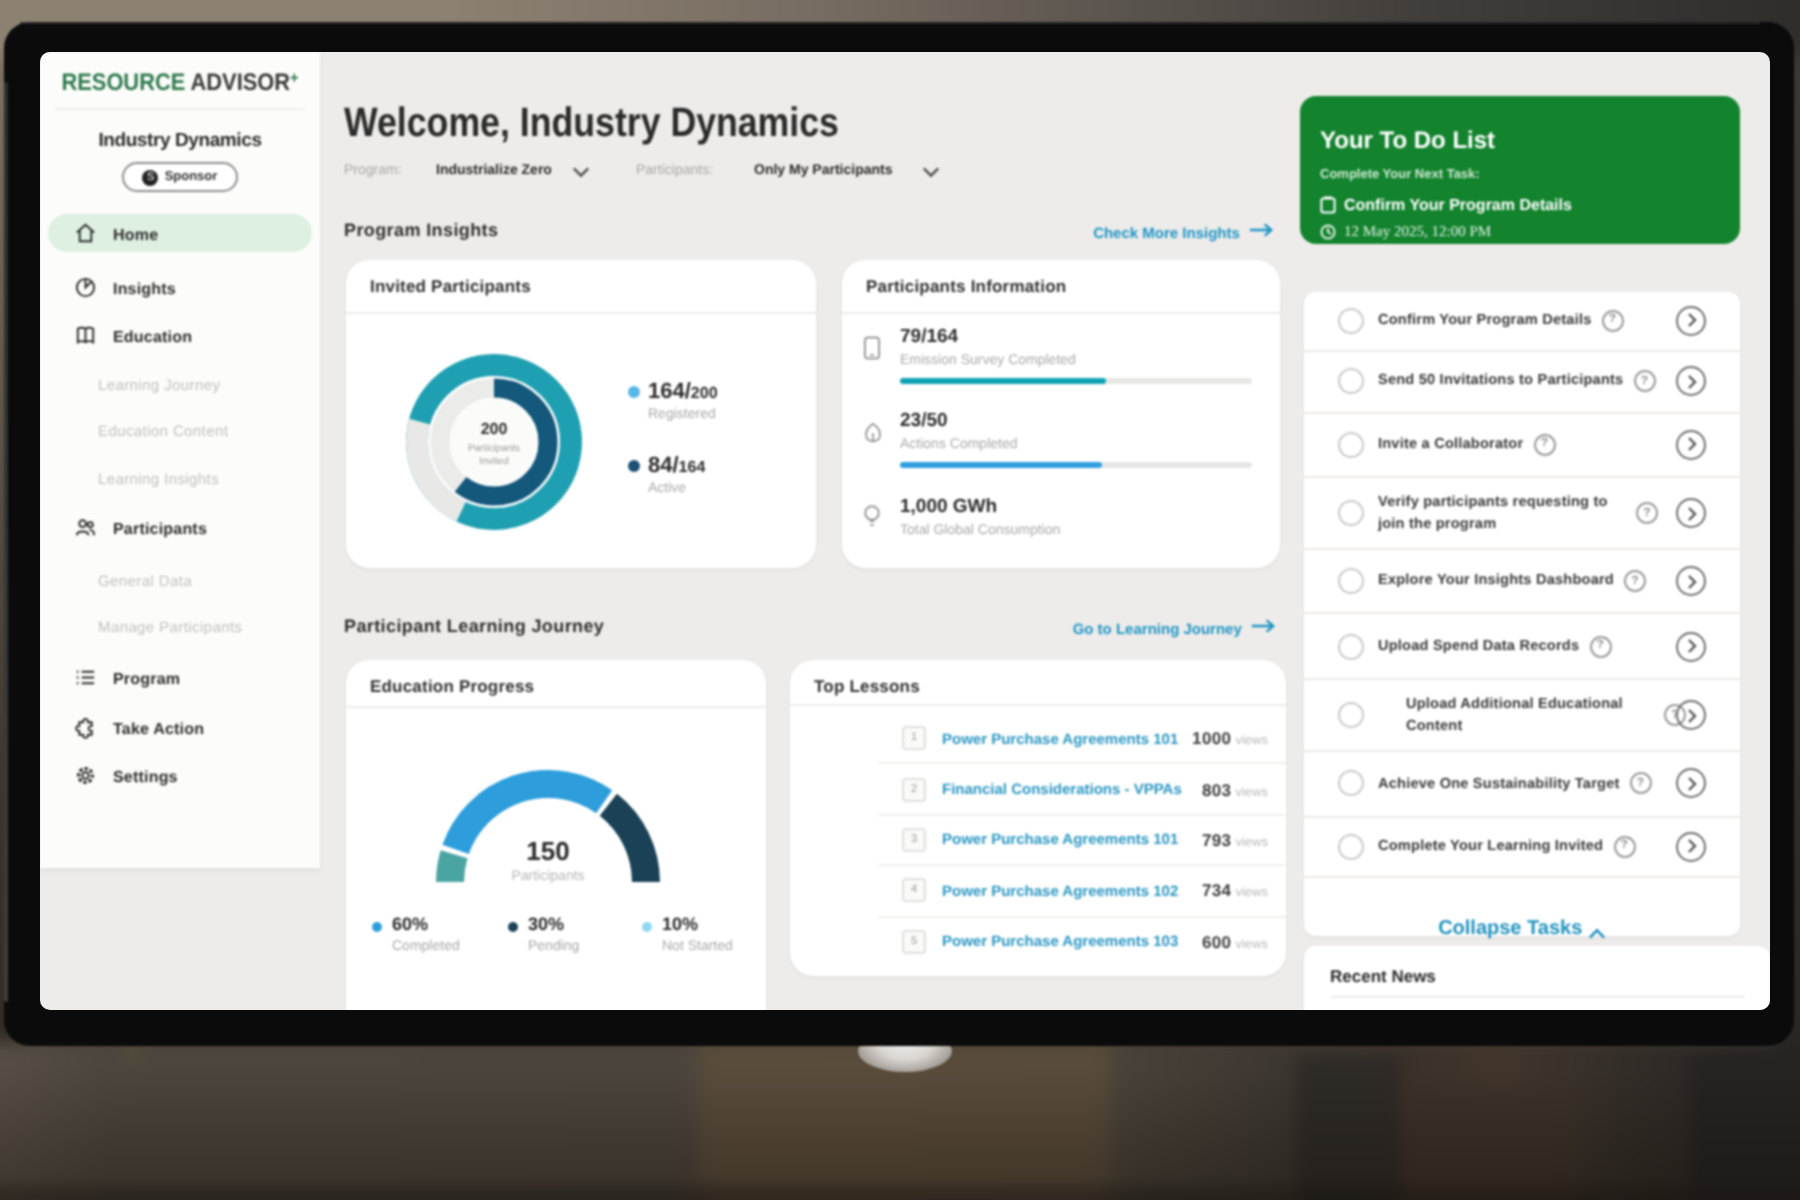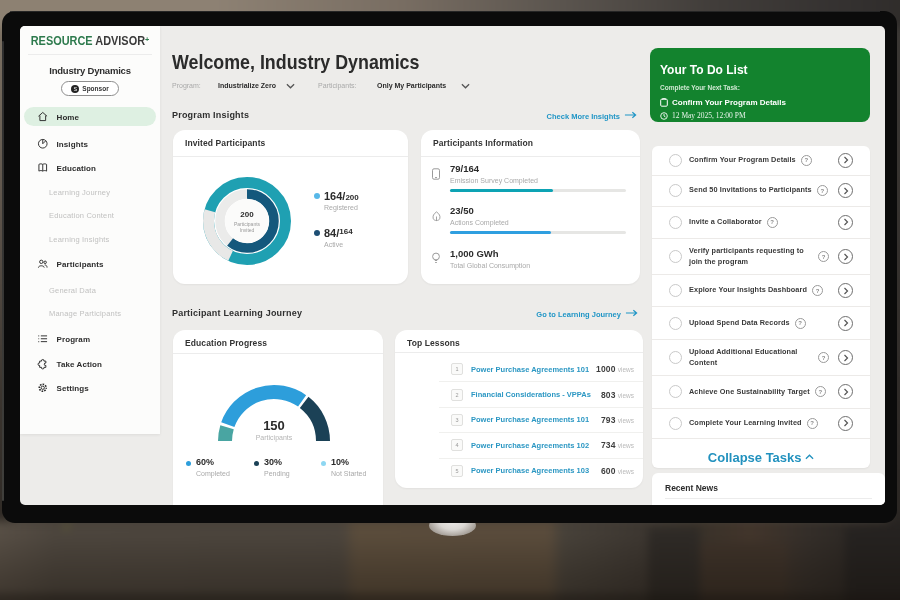--- a/index.html
+++ b/index.html
@@ -180,21 +180,21 @@
       <text x="0" y="-4" text-anchor="middle" font-size="8" font-weight="bold" fill="#2b2b2b">200</text>
       <text x="0" y="4.5" text-anchor="middle" font-size="5" fill="#9a9a9a">Participants</text>
       <text x="0" y="11" text-anchor="middle" font-size="5" fill="#9a9a9a">Invited</text>
     </svg>
     <div class="abs" style="left:141px;top:60px;display:flex;align-items:baseline;">
       <span style="width:6px;height:6px;border-radius:50%;background:#57b8e8;margin-right:4px;align-self:center;"></span>
       <span style="font-size:11px;font-weight:bold;color:#2b2b2b;">164/</span>
           <span style="font-size:8px;font-weight:bold;color:#2b2b2b;">200</span>
     </div>
     <div class="abs gray" style="left:151px;top:74px;font-size:7px;">Registered</div>
-    <div class="abs" style="left:141px;top:97px;display:flex;align-items:flex-start;">
+    <div class="abs" style="left:141px;top:97px;display:flex;align-items:center;">
       <span style="width:6px;height:6px;border-radius:50%;background:#1d4e74;margin-right:4px;align-self:center;"></span>
       <span style="font-size:11px;font-weight:bold;color:#2b2b2b;">84/</span>
           <span style="font-size:8px;font-weight:bold;color:#2b2b2b;">164</span>
     </div>
     <div class="abs gray" style="left:151px;top:111px;font-size:7px;">Active</div>
   </div>
 
   <div class="card" style="left:401px;top:104px;width:219px;height:154px;">
     <div class="cardhead">Participants Information</div>
     <div class="hdiv" style="top:26px;"></div>
@@ -358,21 +358,21 @@
           <span class="ttext">Upload Spend Data Records</span>
           <span class="qm">?</span>
           <span class="chev">
             <svg width="6" height="8" viewBox="0 0 6 8">
               <path d="M1.5 1 L4.5 4 L1.5 7" stroke="#555" stroke-width="1.2" fill="none"></path>
             </svg>
           </span>
         </div>
     <div class="trow" style="height:35px;">
           <span class="tcheck"></span>
-          <span class="ttext" style="width:124px;">Upload Additional Educational Content</span>
+          <span class="ttext" style="width:124px;margin-left:14px;">Upload Additional Educational Content</span>
           <span class="qm">?</span>
           <span class="chev">
             <svg width="6" height="8" viewBox="0 0 6 8">
               <path d="M1.5 1 L4.5 4 L1.5 7" stroke="#555" stroke-width="1.2" fill="none"></path>
             </svg>
           </span>
         </div>
     <div class="trow" style="height:31.5px;">
           <span class="tcheck"></span>
           <span class="ttext">Achieve One Sustainability Target</span>
@@ -386,21 +386,21 @@
     <div class="trow" style="height:29.5px;">
           <span class="tcheck"></span>
           <span class="ttext">Complete Your Learning Invited</span>
           <span class="qm">?</span>
           <span class="chev">
             <svg width="6" height="8" viewBox="0 0 6 8">
               <path d="M1.5 1 L4.5 4 L1.5 7" stroke="#555" stroke-width="1.2" fill="none"></path>
             </svg>
           </span>
         </div>
-    <div style="height:26px;padding-top:5px;display:flex;align-items:center;justify-content:center;font-size:13px;font-weight:bold;color:#2191be;">Collapse Tasks&nbsp;
+    <div style="height:26px;padding-top:5px;display:flex;align-items:flex-end;justify-content:center;font-size:10px;font-weight:bold;color:#2191be;">Collapse Tasks&nbsp;
       <svg width="9" height="6" viewBox="0 0 10 6">
             <path d="M1 5 L5 1 L9 5" stroke="#2191be" stroke-width="1.4" fill="none"></path>
           </svg></div>
   </div>
 
   <div class="card" style="left:632px;top:447px;width:233px;height:40px;border-radius:6px;">
     <div class="abs" style="left:13px;top:10px;font-size:8.5px;font-weight:bold;color:#2b2b2b;">Recent News</div>
     <div class="hdiv" style="top:25px;left:13px;right:13px;"></div>
   </div>
 </div>

